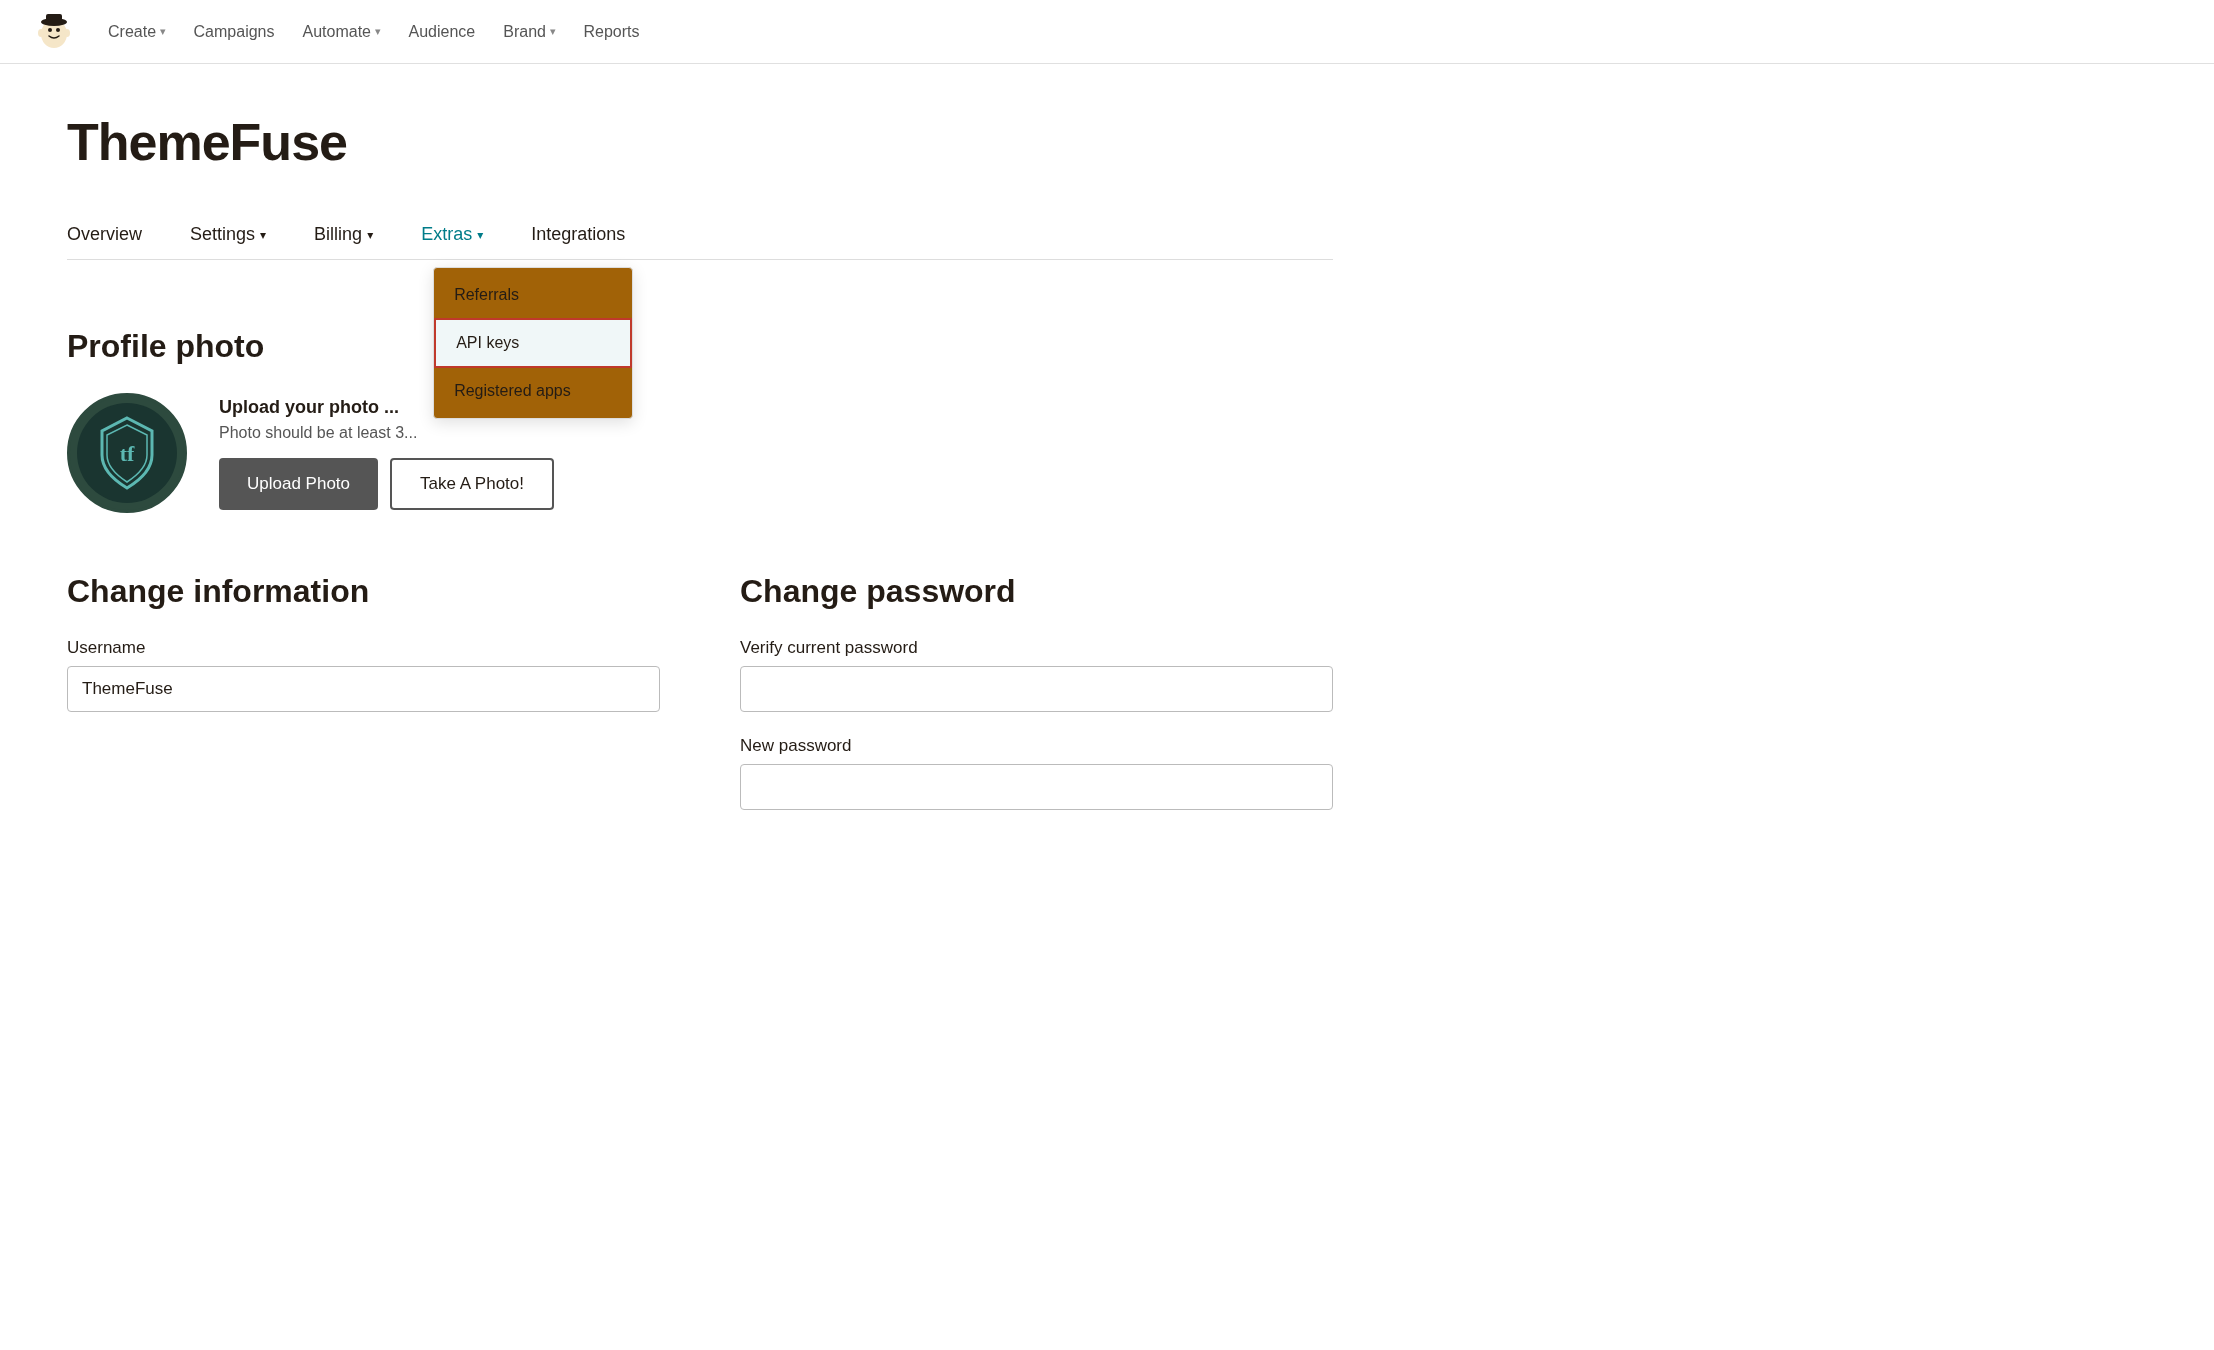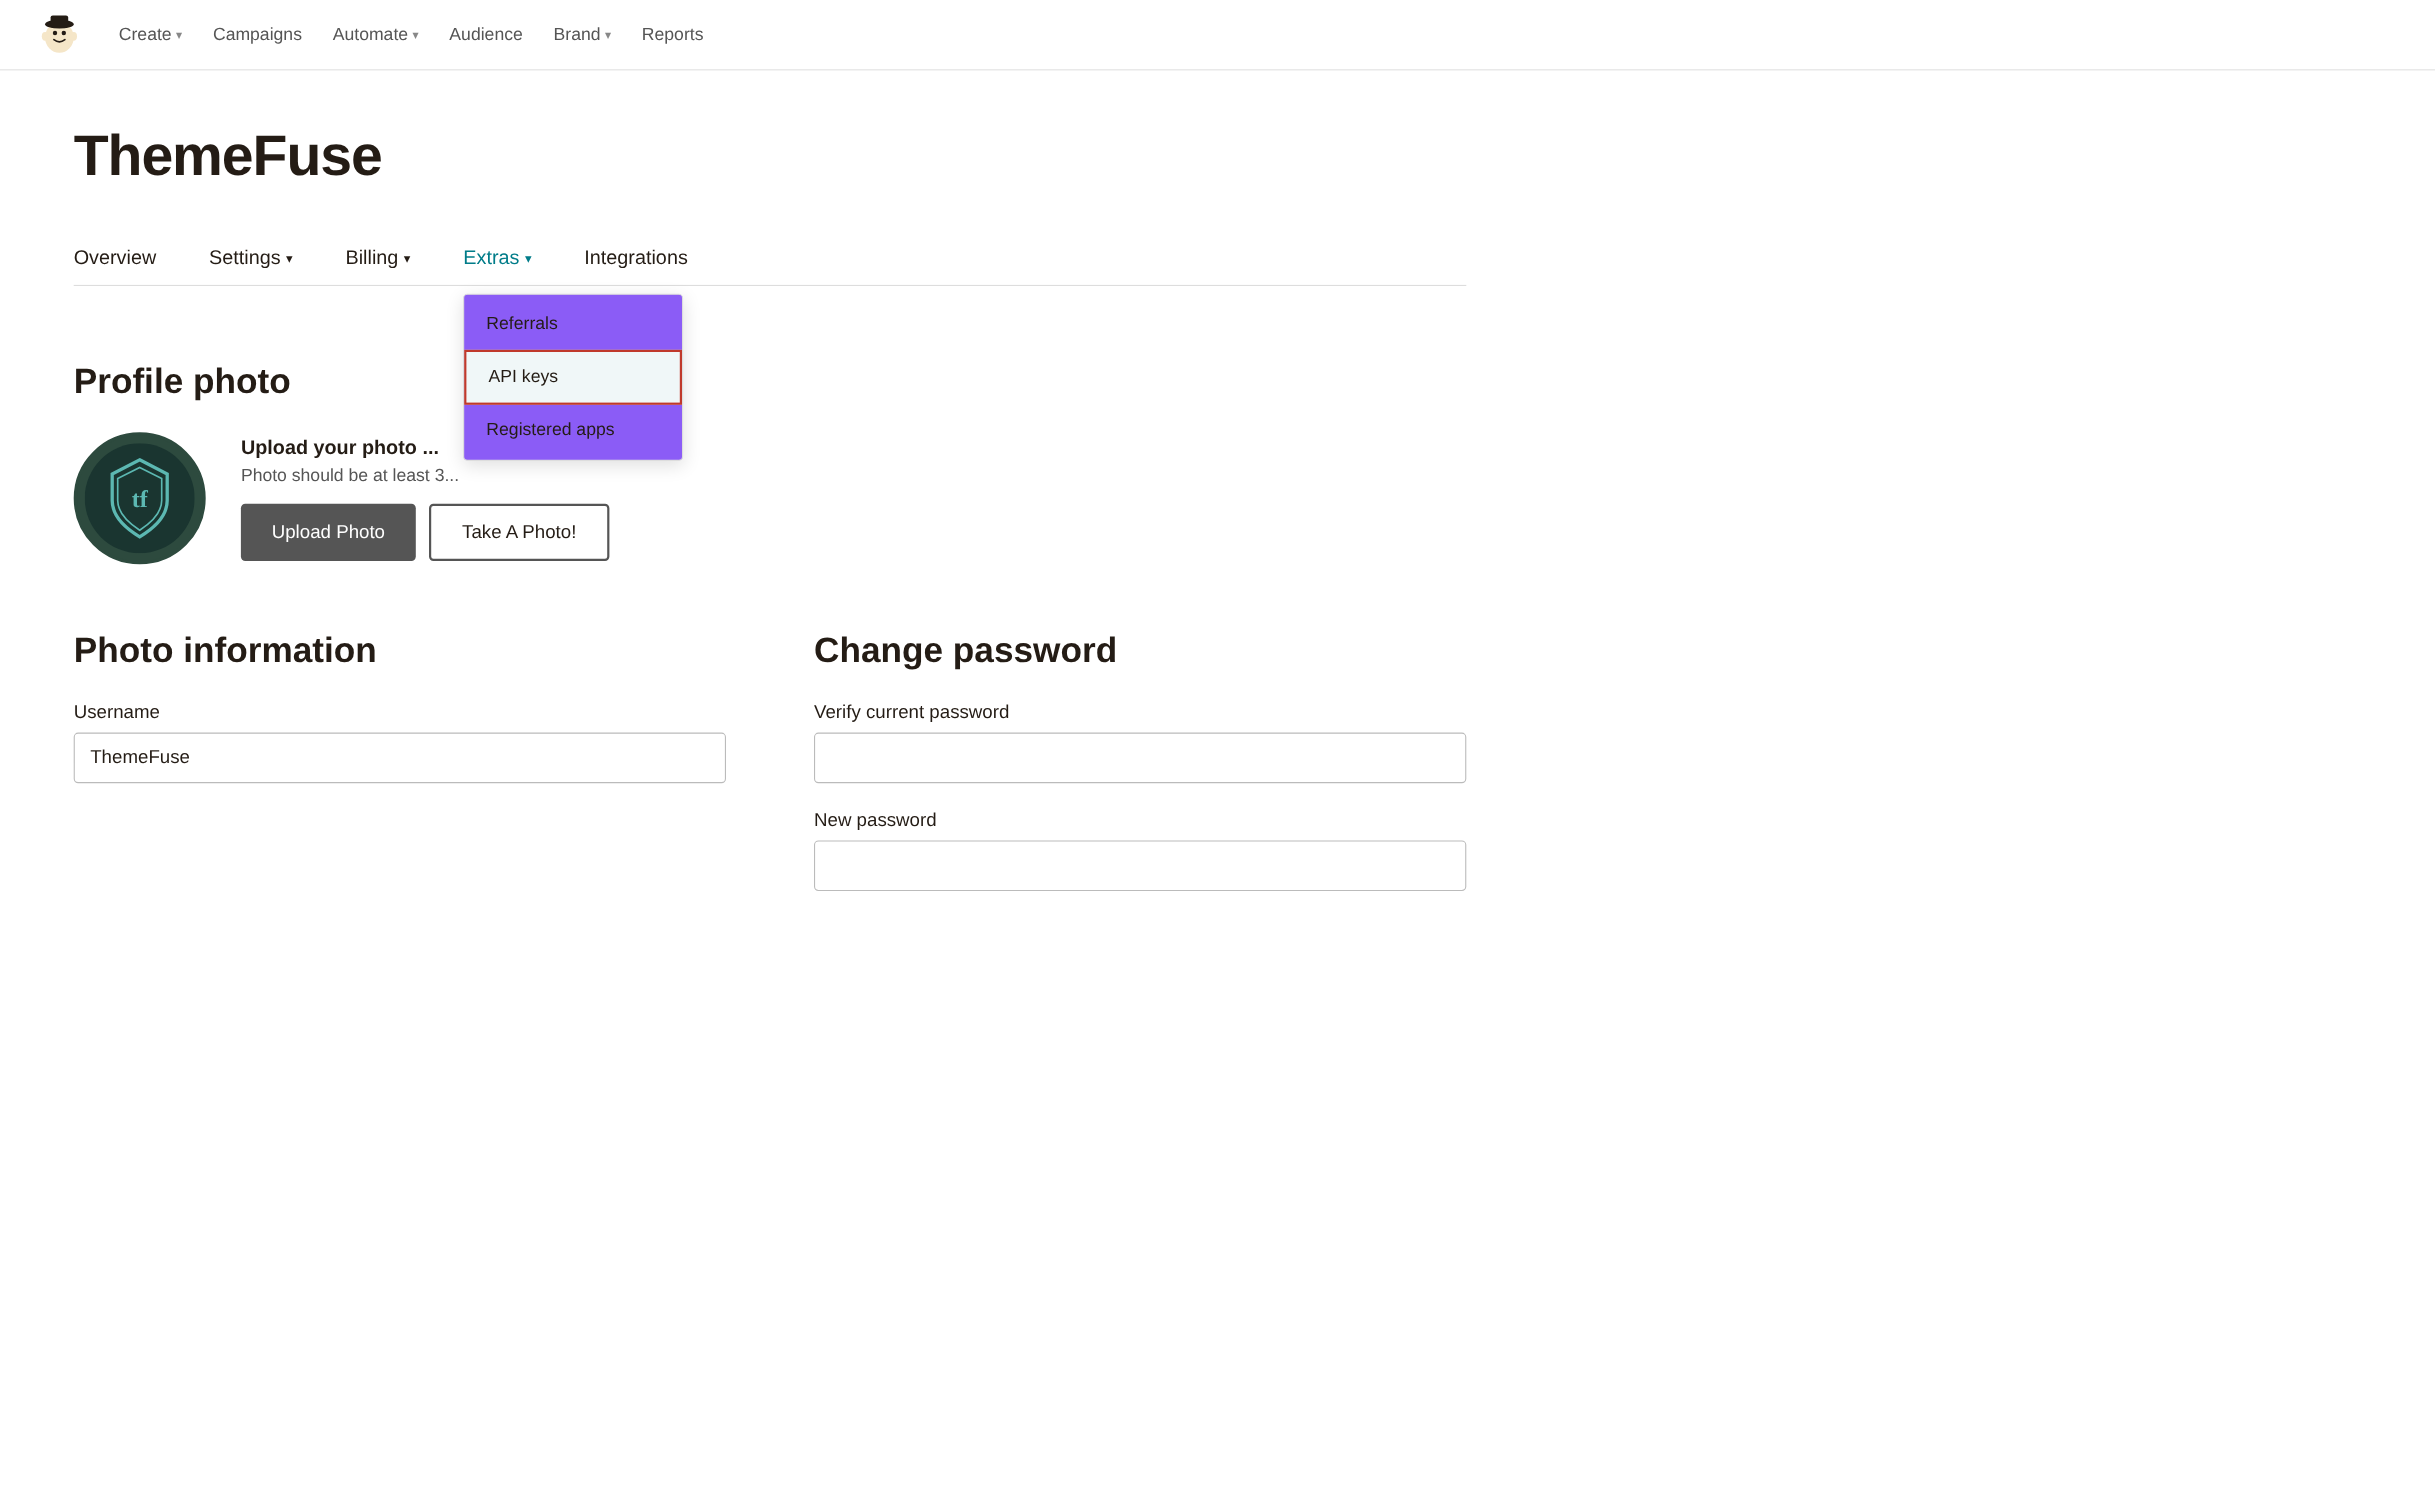--- a/index.html
+++ b/index.html
@@ -79,22 +79,22 @@
     .sub-nav-chevron { font-size: 12px; }
 
     
     .dropdown-container {
       position: relative;
       display: inline-block;
     }
     .dropdown-menu {
       position: absolute;
       top: calc(100% + 8px);
-      left: 0;
-      background: #8b5cf6;
+      left: 12px;
+      background: #a16207;
       border: 1px solid #ddd;
       border-radius: 4px;
       box-shadow: 0 4px 16px rgba(0,0,0,0.12);
       min-width: 200px;
       z-index: 100;
       padding: 4px 0;
     }
     .dropdown-item {
       padding: 14px 20px;
       font-size: 16px;
@@ -315,21 +315,21 @@
       <div class="photo-buttons">
         <button class="btn-upload">Upload Photo</button>
         <button class="btn-take-photo">Take A Photo!</button>
       </div>
     </div>
   </div>
 
   <div class="two-col">
 
     <div>
-      <h2 class="col-section-title">Photo information</h2>
+      <h2 class="col-section-title">Change information</h2>
 
       <div class="form-group">
         <label class="form-label">Username</label>
         <input class="form-input" type="text" value="ThemeFuse" style="">
       </div>
 
     </div>
 
     <div>
       <h2 class="col-section-title">Change password</h2>

